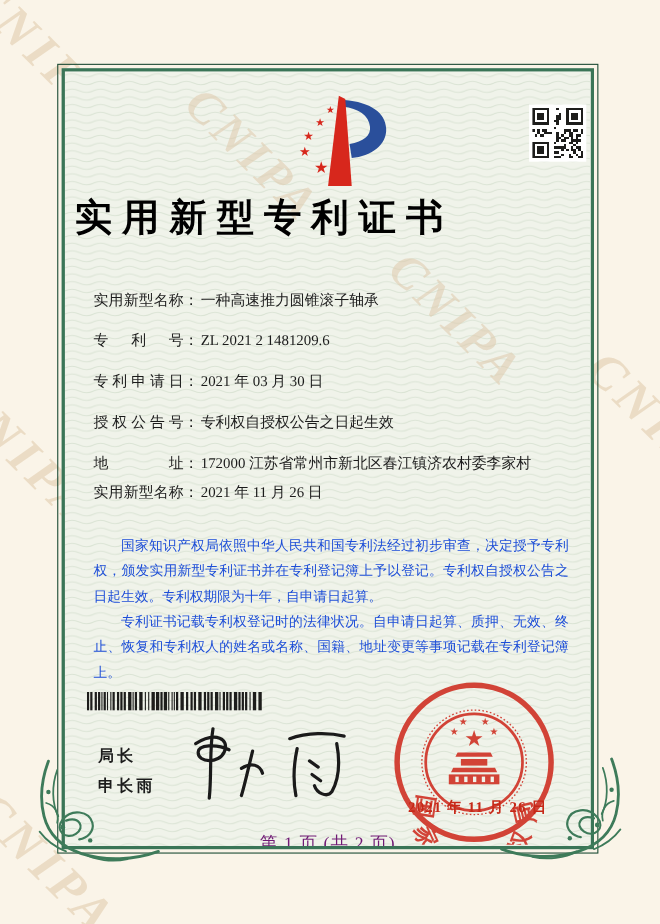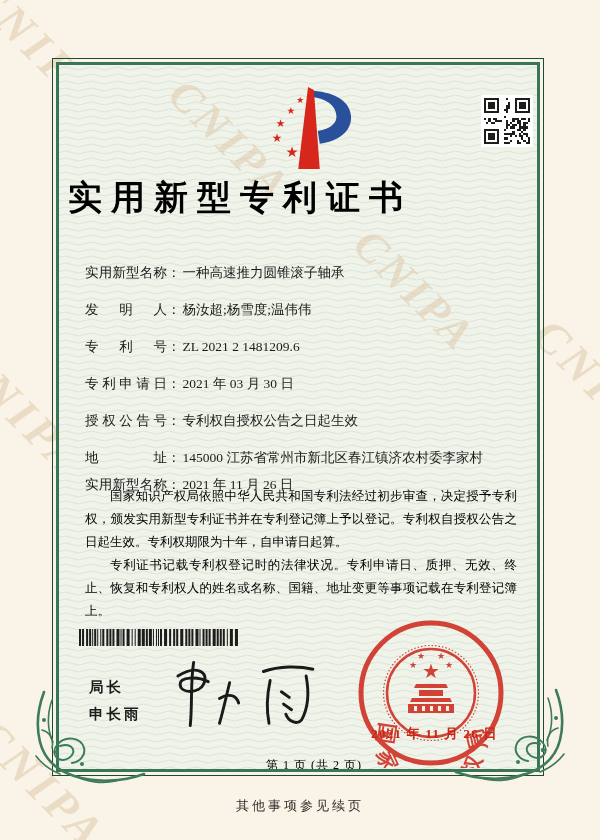--- a/index.html
+++ b/index.html
@@ -22,31 +22,31 @@
   .title{position:absolute;left:0;top:110px;width:100%;
          font-size:34px;font-weight:bold;letter-spacing:9px;text-indent:9px;color:#000;}
   .fields{position:absolute;left:26px;top:176px;right:26px;font-size:13.5px;margin-top:23px;}
   .row{position:relative;height:22px;margin-bottom:15px;white-space:nowrap;}
   .row-last{margin-top:-10px;}
   .flabel{display:inline-block;width:82px;text-align:justify;text-align-last:justify;
           vertical-align:top;}
   .colon{display:inline-block;margin-right:2px;}
   .pair2{position:absolute;left:252px;top:0;}
   .paras{position:absolute;left:26px;top:420px;right:20px;font-size:12.5px;line-height:23px;
-         color:#000000;text-align:justify;}
+         color:#1d4ed8;text-align:justify;}
   .paras p{margin:0;text-indent:2em;}
   .barcode{position:absolute;left:20px;top:564px;width:162px;height:17px;}
-  .officer{position:absolute;left:30px;top:610px;font-family:Liberation Mono, monospace;
+  .officer{position:absolute;left:30px;top:610px;font-family:Liberation Sans, sans-serif;
            font-weight:bold;font-size:14.5px;letter-spacing:3px;line-height:27px;color:#1c1c1c;}
   .signature{position:absolute;left:92px;top:584px;width:200px;height:90px;}
   .seal{position:absolute;left:297px;top:553px;width:150px;height:150px;opacity:.92;}
   .seal-date{position:absolute;left:312px;top:660px;width:170px;font-size:13.5px;
              color:#C62817;letter-spacing:1px;font-weight:bold;white-space:nowrap;}
-  .page-num{position:absolute;left:16px;top:692px;width:100%;text-align:center;
-            font-size:12px;letter-spacing:1px;color:#000000;}
+  .page-num{position:absolute;left:0;top:692px;width:100%;text-align:center;
+            font-size:16px;letter-spacing:1px;color:#701a75;}
   .footer-note{position:absolute;left:0;top:797px;width:100%;text-align:center;
                font-size:13px;letter-spacing:3px;color:#2e2e2e;z-index:2;}
   .flourish{position:absolute;z-index:4;}
   .flourish-left{left:30px;top:690px;}
   .flourish-right{right:30px;top:688px;transform:scaleX(-1);}
 </style>
 </head>
 <body>
 
 <div class="page">
@@ -274,42 +274,39 @@
             </svg>
         </div>
 
         <div class="title">实用新型专利证书</div>
 
         <div class="fields">
           <div class="row">
             <span class="flabel">实用新型名称</span><span class="colon">：</span><span>一种高速推力圆锥滚子轴承</span>
           </div>
           <div class="row">
-            <span class="flabel">发明人</span><span class="colon">：</span><span>杨汝超;杨雪度;温伟伟</span>
-          </div>
-          <div class="row">
             <span class="flabel">专利号</span><span class="colon">：</span><span>ZL 2021 2 1481209.6</span>
           </div>
           <div class="row">
             <span class="flabel">专利申请日</span><span class="colon">：</span><span>2021 年 03 月 30 日</span>
           </div>
           <div class="row">
             <span class="flabel">授权公告号</span><span class="colon">：</span><span>专利权自授权公告之日起生效</span>
           </div>
           <div class="row">
-            <span class="flabel">地址</span><span class="colon">：</span><span>145000 江苏省常州市新北区春江镇济农村委李家村</span>
+            <span class="flabel">地址</span><span class="colon">：</span><span>172000 江苏省常州市新北区春江镇济农村委李家村</span>
           </div>
           <div class="row row-last">
             <span class="flabel">实用新型名称</span><span class="colon">：</span><span>2021 年 11 月 26 日</span>
           </div>
         </div>
 
         <div class="paras">
           <p>国家知识产权局依照中华人民共和国专利法经过初步审查，决定授予专利权，颁发实用新型专利证书并在专利登记簿上予以登记。专利权自授权公告之日起生效。专利权期限为十年，自申请日起算。</p>
-          <p>专利证书记载专利权登记时的法律状况。专利申请日、质押、无效、终止、恢复和专利权人的姓名或名称、国籍、地址变更等事项记载在专利登记簿上。</p>
+          <p>专利证书记载专利权登记时的法律状况。自申请日起算、质押、无效、终止、恢复和专利权人的姓名或名称、国籍、地址变更等事项记载在专利登记簿上。</p>
         </div>
 
         <svg id="barcode" class="barcode" viewBox="0 0 160 17" preserveAspectRatio="none" fill="#1d1d1b" xmlns="http://www.w3.org/2000/svg">
             <rect x="0" y="0" width="2" height="17"></rect>
             <rect x="3" y="0" width="2" height="17"></rect>
             <rect x="7" y="0" width="2" height="17"></rect>
             <rect x="10" y="0" width="2" height="17"></rect>
             <rect x="13" y="0" width="1" height="17"></rect>
             <rect x="15" y="0" width="2" height="17"></rect>
             <rect x="18" y="0" width="1" height="17"></rect>
@@ -420,14 +417,13 @@
     <path d="M22,10 C17,24 17,40 23,52" stroke-width="1.6"></path>
     <path d="M30,56 c12,-4 18,6 9,12 c-9,6 -20,-3 -12,-13 c8,-10 24,-8 27,3 c2,8 -5,14 -12,15" stroke-width="2"></path>
     <path d="M12,40 c8,2 12,10 10,18" stroke-width="1.6"></path>
     <path d="M46,86 c10,6 26,8 40,5" stroke-width="1.6"></path>
     <path d="M6,66 c6,8 14,14 24,18" stroke-width="1.6"></path>
     <circle cx="27" cy="62" r="2.2" fill="#3E7B5A" stroke="none"></circle>
     <circle cx="52" cy="74" r="2" fill="#3E7B5A" stroke="none"></circle>
     <circle cx="14" cy="30" r="2" fill="#3E7B5A" stroke="none"></circle>
   </svg>
 
-  <div class="footer-note">其他事项参见续页</div>
 </div>
 
 </body></html>

